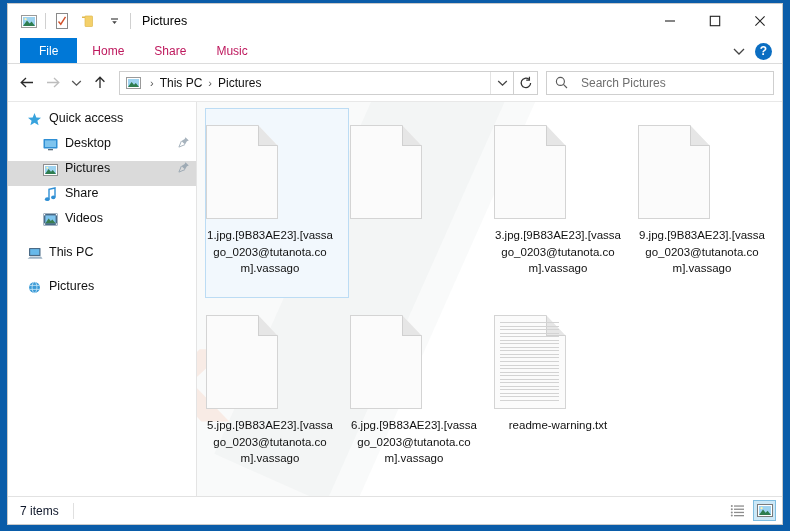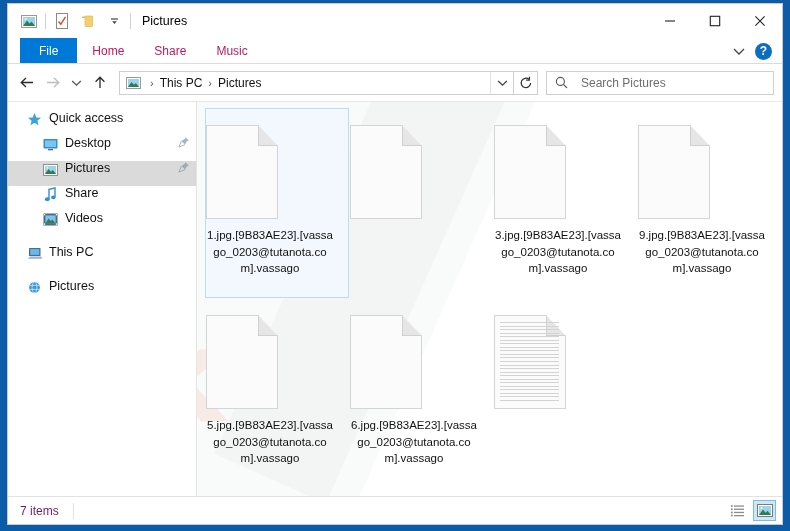--- a/index.html
+++ b/index.html
@@ -228,21 +228,21 @@
   }
 
   
   .statusbar {
     height: 28px; flex: none;
     border-top: 1px solid #e2e2e2;
     display: flex; align-items: center;
     padding: 0 6px 0 12px;
     background: #fff;
   }
-  .status-text { font-size: 12px; color: #701a75; }
+  .status-text { font-size: 12px; color: #0f172a; }
   .status-sep { width: 1px; height: 16px; background: #e0e0e0; margin-left: 14px; }
   .viewbtns { margin-left: auto; display: flex; align-items: center; gap: 4px; }
   .vbtn {
     width: 23px; height: 21px;
     display: flex; align-items: center; justify-content: center;
   }
   .vbtn.active { background: #cce8f7; border: 1px solid #7fbde0; }
 </style>
 </head>
 <body>
@@ -558,20 +558,21 @@
                 <i></i>
                 <i></i>
                 <i></i>
                 <i></i>
                 <i></i>
               <i></i>
                 <i></i>
                 <i></i>
             </div>
           </div>
+          <div class="caption">readme-warning.txt</div>
         </div>
 
       </div>
     </div>
   </div>
 
   <div class="statusbar">
     <span class="status-text">7 items</span>
     <span class="status-sep"></span>
     <div class="viewbtns">

